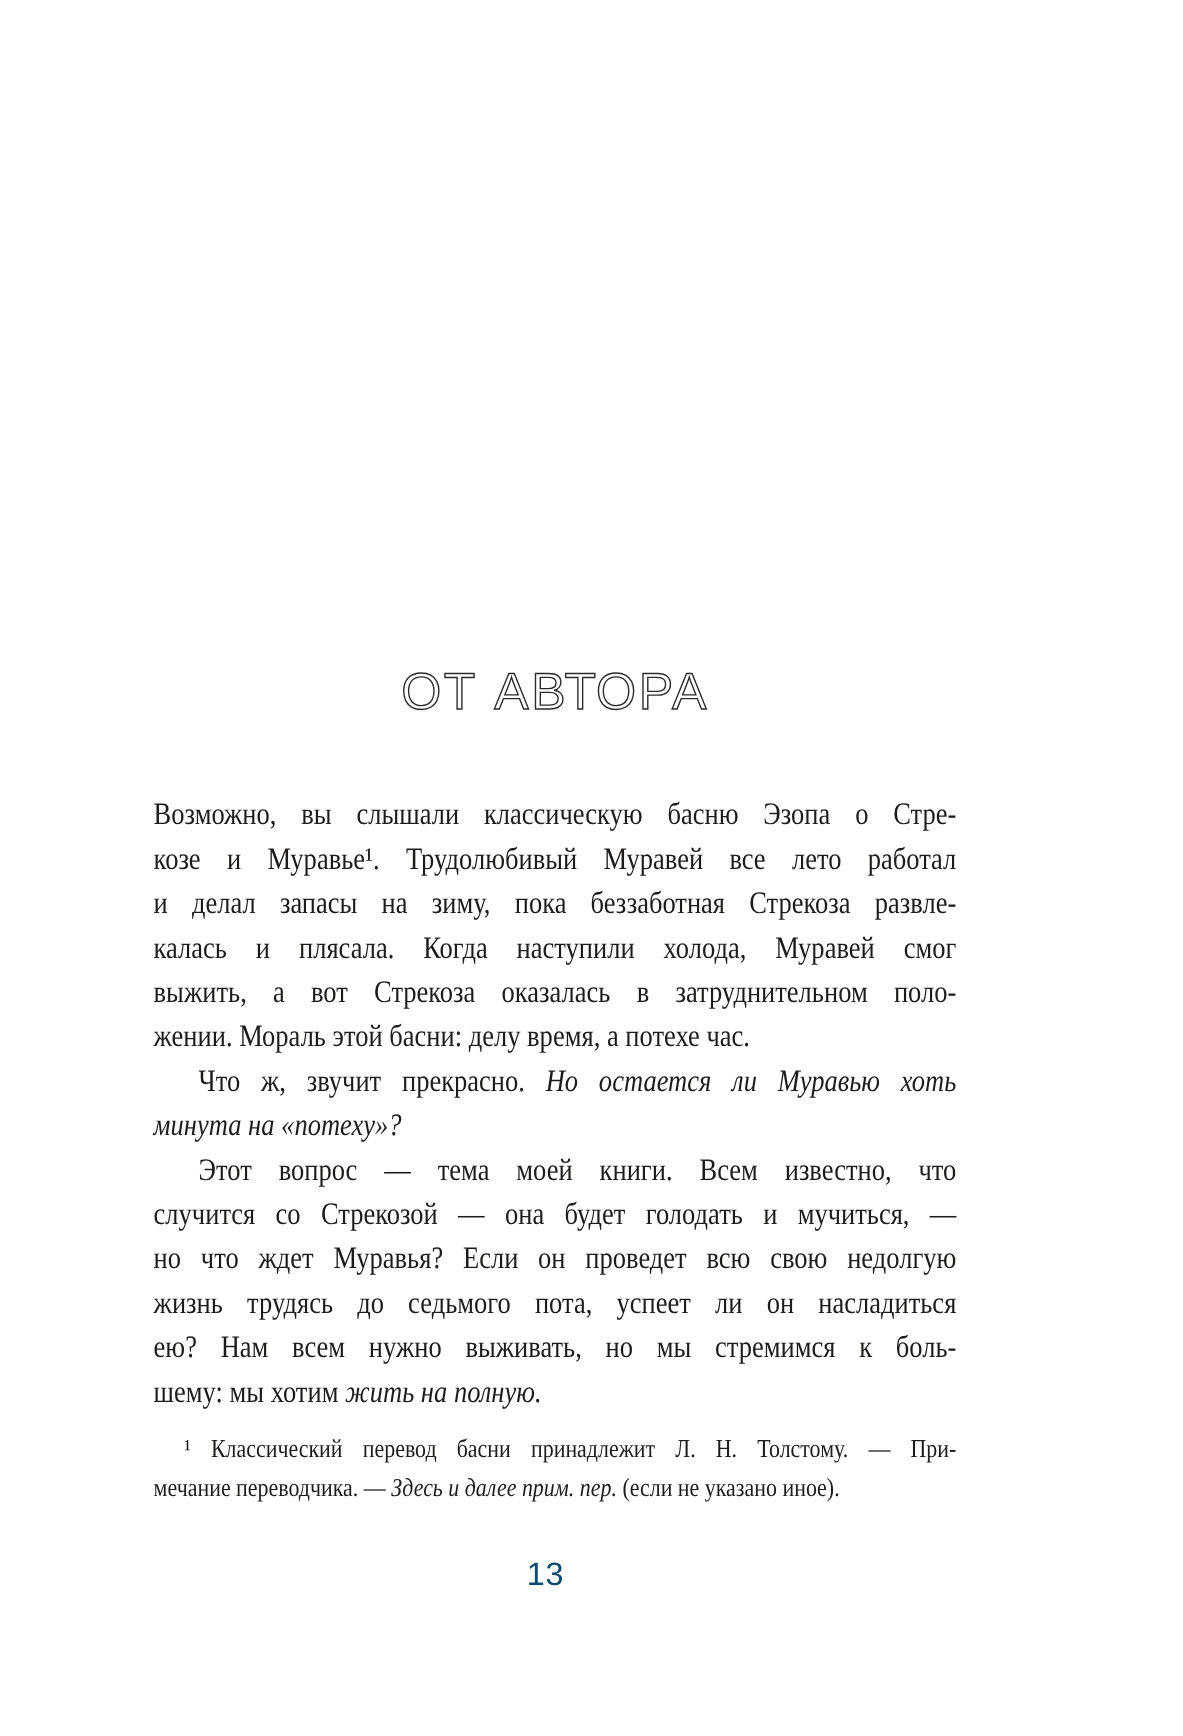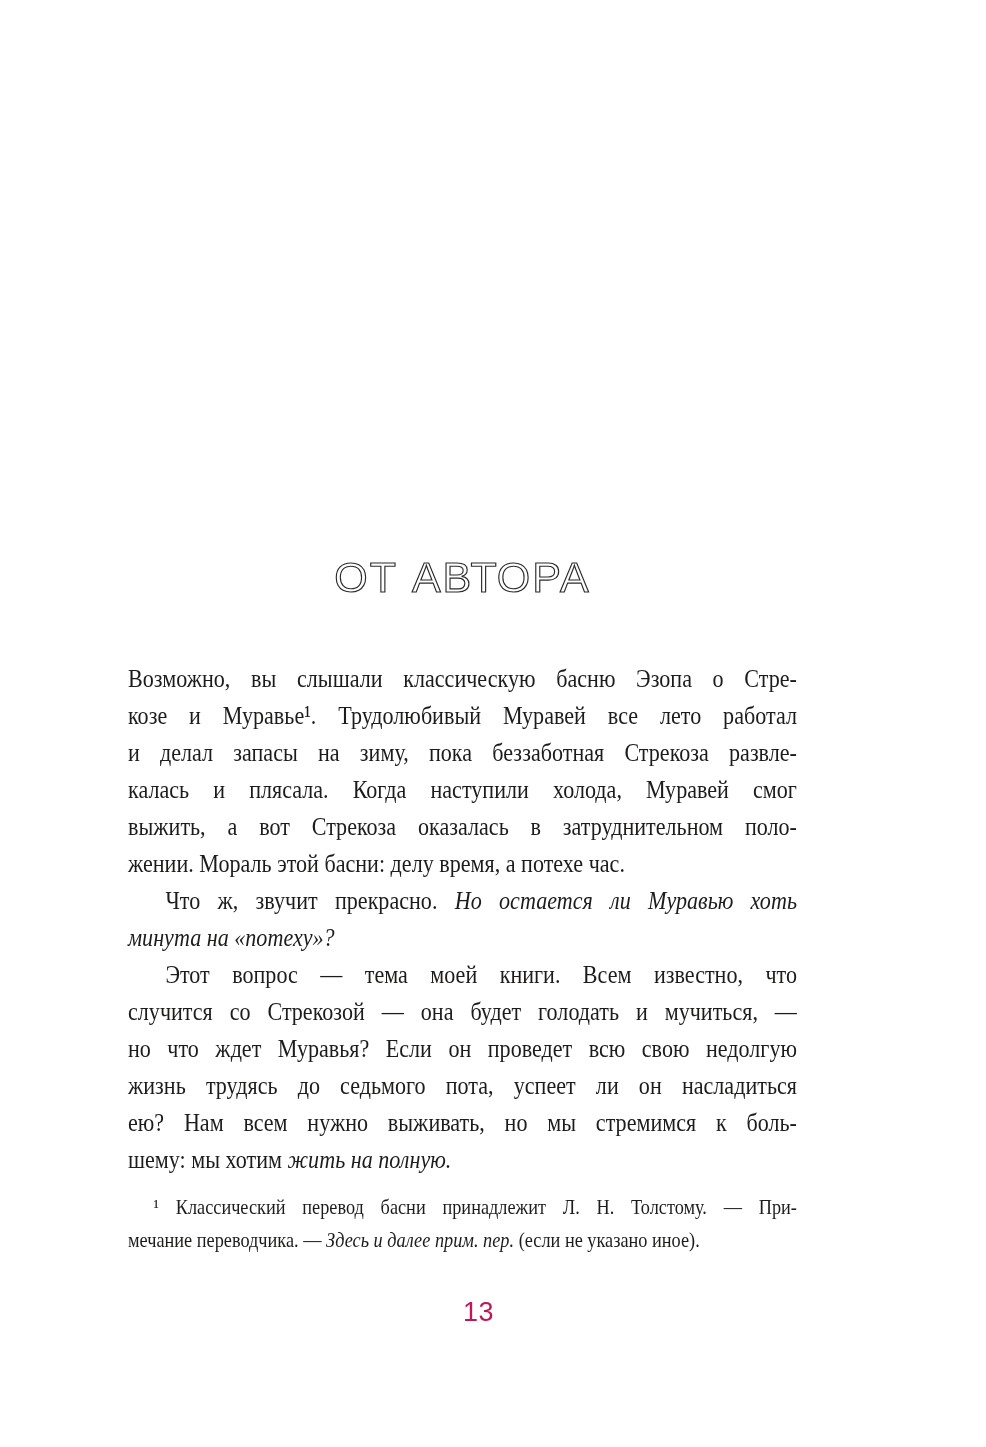--- a/index.html
+++ b/index.html
@@ -69,28 +69,28 @@
     padding-left: 44px;
   }
   .footnote .line.indent {
     padding-left: 30px;
   }
   .seg-italic {
     font-style: italic;
   }
   .page-number {
     position: absolute;
-    left: 144px;
+    left: 120px;
     top: 1297px;
     width: 669px;
     text-align: center;
     font-family: "Liberation Sans", sans-serif;
     font-size: 27px;
     letter-spacing: 0.5px;
-    color: #be185d;
+    color: #0c4a6e;
   }
 </style>
 </head>
 <body>
 
 <div class="page" style="background: rgb(255, 255, 255); color: rgb(30, 28, 26);">
 
   <h1 class="chapter-title">ОТ АВТОРА</h1>
 
   <div class="body-text">

